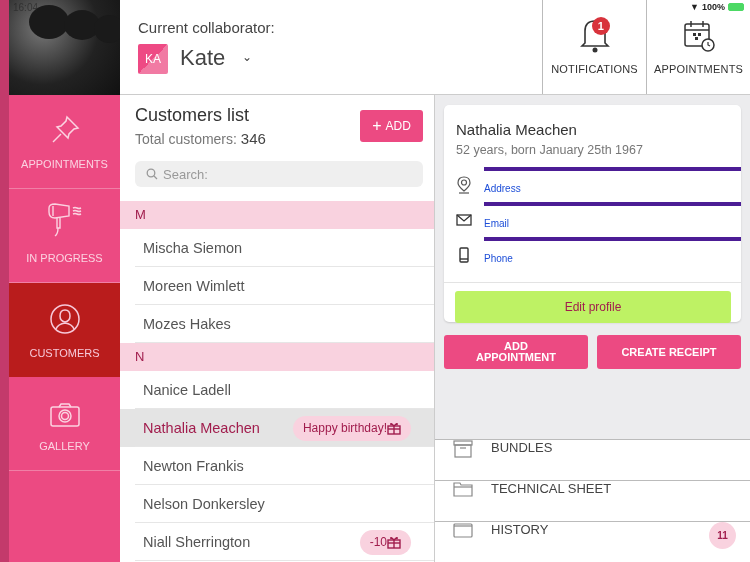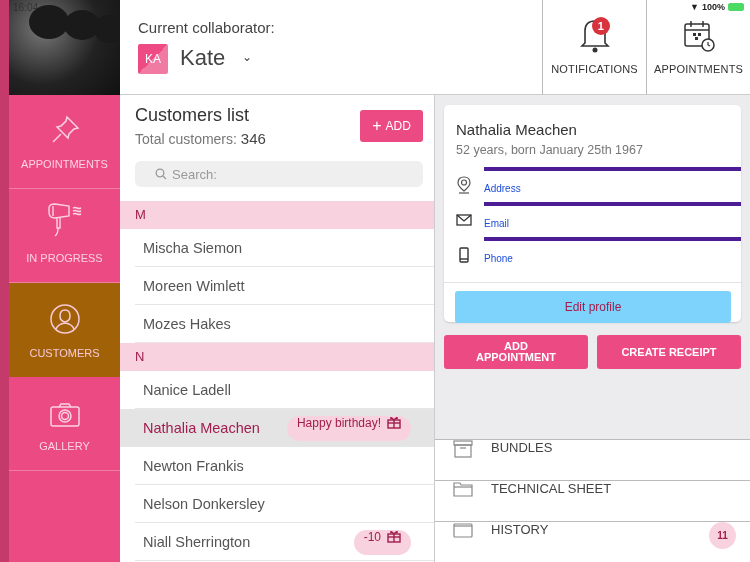--- a/index.html
+++ b/index.html
@@ -14,41 +14,41 @@
 .collab-name{position:absolute;left:60px;top:45px;font-size:22px;color:#444}
 .chev{position:absolute;left:122px;top:50px;font-size:12px;color:#444}
 .hbtn{position:absolute;top:0;height:94px;border-left:1px solid #bbb;display:flex;flex-direction:column;align-items:center;justify-content:flex-end;padding-bottom:19px;font-size:11px;color:#333;letter-spacing:.2px}
 .hbtn svg{margin-bottom:10px}
 .badge-n{position:absolute;top:17px;left:49px;width:18px;height:18px;border-radius:50%;background:#d8333c;color:#fff;font-size:11px;display:flex;align-items:center;justify-content:center;font-weight:bold}
 .sb-right{position:absolute;right:6px;top:2px;font-size:9px;color:#222;font-weight:bold;display:flex;align-items:center;gap:3px}
 .batt{width:16px;height:8px;border:1px solid #4cd964;border-radius:2px;background:#4cd964}
 .sidebar{position:absolute;left:9px;top:95px;width:111px;height:467px;background:#ec4a82}
 .nav{height:94px;border-bottom:1px solid #f07fa6;display:flex;flex-direction:column;align-items:center;justify-content:flex-end;padding-bottom:18px;color:#fbd3e1;font-size:11px}
 .nav svg{margin-bottom:12px}
-.nav.active{background:#a16207;color:#f7c9d9;border-bottom:none}
+.nav.active{background:#b91c1c;color:#f7c9d9;border-bottom:none}
 .list{position:absolute;left:120px;top:95px;width:315px;height:467px;border-right:1px solid #ccc}
 .list-title{position:absolute;left:15px;top:10px;font-size:18px;color:#333}
 .list-count{position:absolute;left:15px;top:35px;font-size:14px;color:#777}
 .list-count b{font-weight:normal;color:#444;font-size:15px}
 .addbtn{position:absolute;left:240px;top:15px;width:63px;height:32px;background:#ec4a82;color:#fff;border-radius:3px;font-size:12px;display:flex;align-items:center;justify-content:center;gap:4px}
-.search{position:absolute;left:15px;top:66px;width:288px;height:26px;background:#efefef;border-radius:6px;display:flex;align-items:center;padding-left:20px;gap:5px;color:#999;font-size:13px}
+.search{position:absolute;left:15px;top:66px;width:288px;height:26px;background:#efefef;border-radius:6px;display:flex;align-items:center;padding-left:11px;gap:5px;color:#999;font-size:13px}
 .rows{position:absolute;left:0;top:106px;width:314px}
 .sect{height:28px;background:#f9d2df;color:#a11d4d;font-size:13px;padding-left:15px;line-height:28px}
 .row{height:38px;display:flex;align-items:center;justify-content:space-between;padding:0 23px;font-size:14.5px;color:#555;position:relative}
 .row:after{content:"";position:absolute;left:15px;right:0;bottom:0;height:1px;background:#e6e6e6}
 .row.sel{background:#e4e4e4;color:#a11d4d}
-.pill{background:#f9d2df;color:#a11d4d;border-radius:13px;height:25px;padding:0 10px;font-size:12px;display:flex;gap:6px}
+.pill{background:#f9d2df;color:#a11d4d;border-radius:13px;height:25px;padding:0 10px;font-size:12px;display:flex;align-items:center;}
 .detail{position:absolute;left:435px;top:95px;width:315px;height:345px;background:#ececee}
 .card{position:absolute;left:9px;top:10px;width:297px;height:217px;background:#fff;border-radius:5px;box-shadow:0 1px 2px rgba(0,0,0,.15)}
 .cname{position:absolute;left:12px;top:16px;font-size:15px;color:#333}
 .csub{position:absolute;left:12px;top:38px;font-size:12.5px;color:#777}
 .field{position:absolute;left:0;width:297px;height:35px;display:flex;align-items:center}
 .field .ic{width:40px;display:flex;justify-content:center}
 .field .txt{font-size:10px;color:#1d4ed8;flex:1;height:35px;line-height:35px;border-top:4px solid #4c1d95}
-.editbtn{position:absolute;left:11px;top:186px;width:276px;height:32px;background:#7dd3fc;color:#a11d4d;font-size:12px;border-radius:3px;display:flex;align-items:center;justify-content:center}
+.editbtn{position:absolute;left:11px;top:186px;width:276px;height:32px;background:#bef264;color:#a11d4d;font-size:12px;border-radius:3px;display:flex;align-items:center;justify-content:center}
 .abtn{position:absolute;top:240px;width:144px;height:34px;background:#ec4a82;color:#fff;font-size:11px;font-weight:bold;border-radius:3px;display:flex;align-items:center;justify-content:center;text-align:center;line-height:11px}
 .menu{position:absolute;left:435px;top:439px;width:315px;height:123px}
 .mitem{height:41px;border-top:1px solid #bbb;display:flex;padding-left:18px;font-size:13px;color:#444;position:relative}
 .mitem svg{margin-right:18px}
 .hbadge{position:absolute;right:14px;width:27px;height:27px;border-radius:50%;background:#f9d2df;color:#a11d4d;font-size:10px;font-weight:bold;display:flex;align-items:center;justify-content:center}
 </style>
 </head>
 <body>
 
 <div class="edge"></div>

